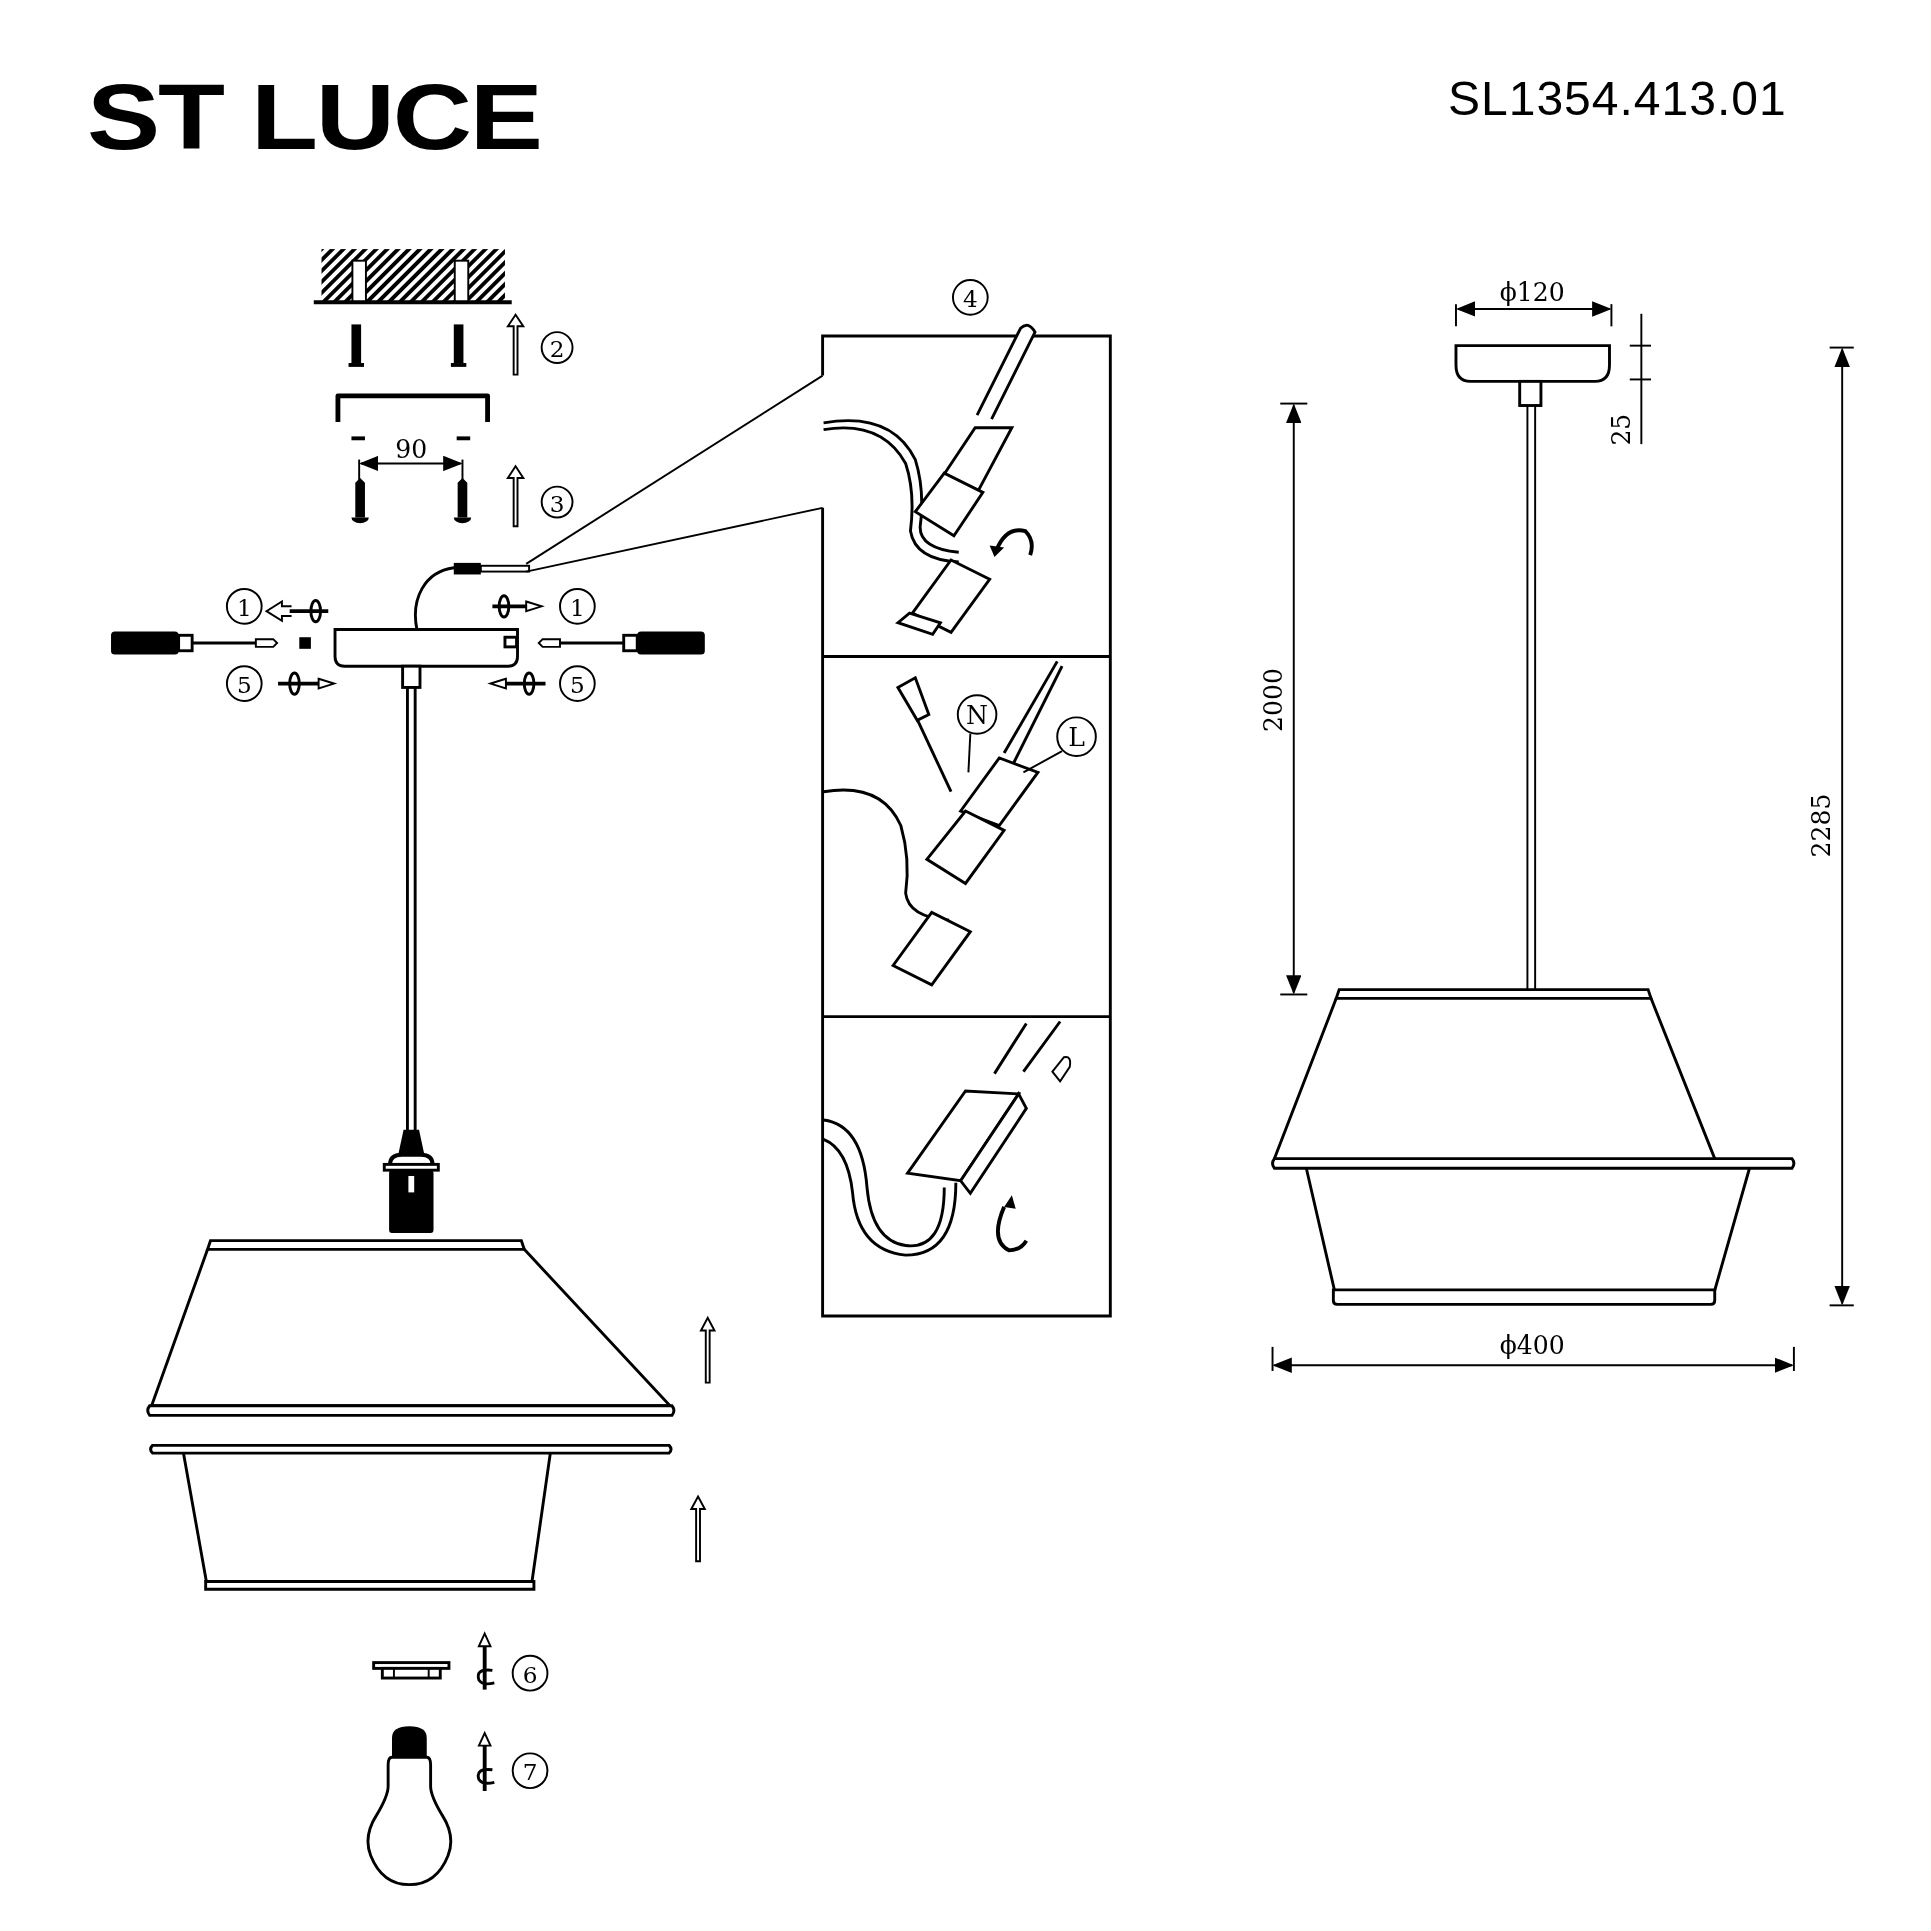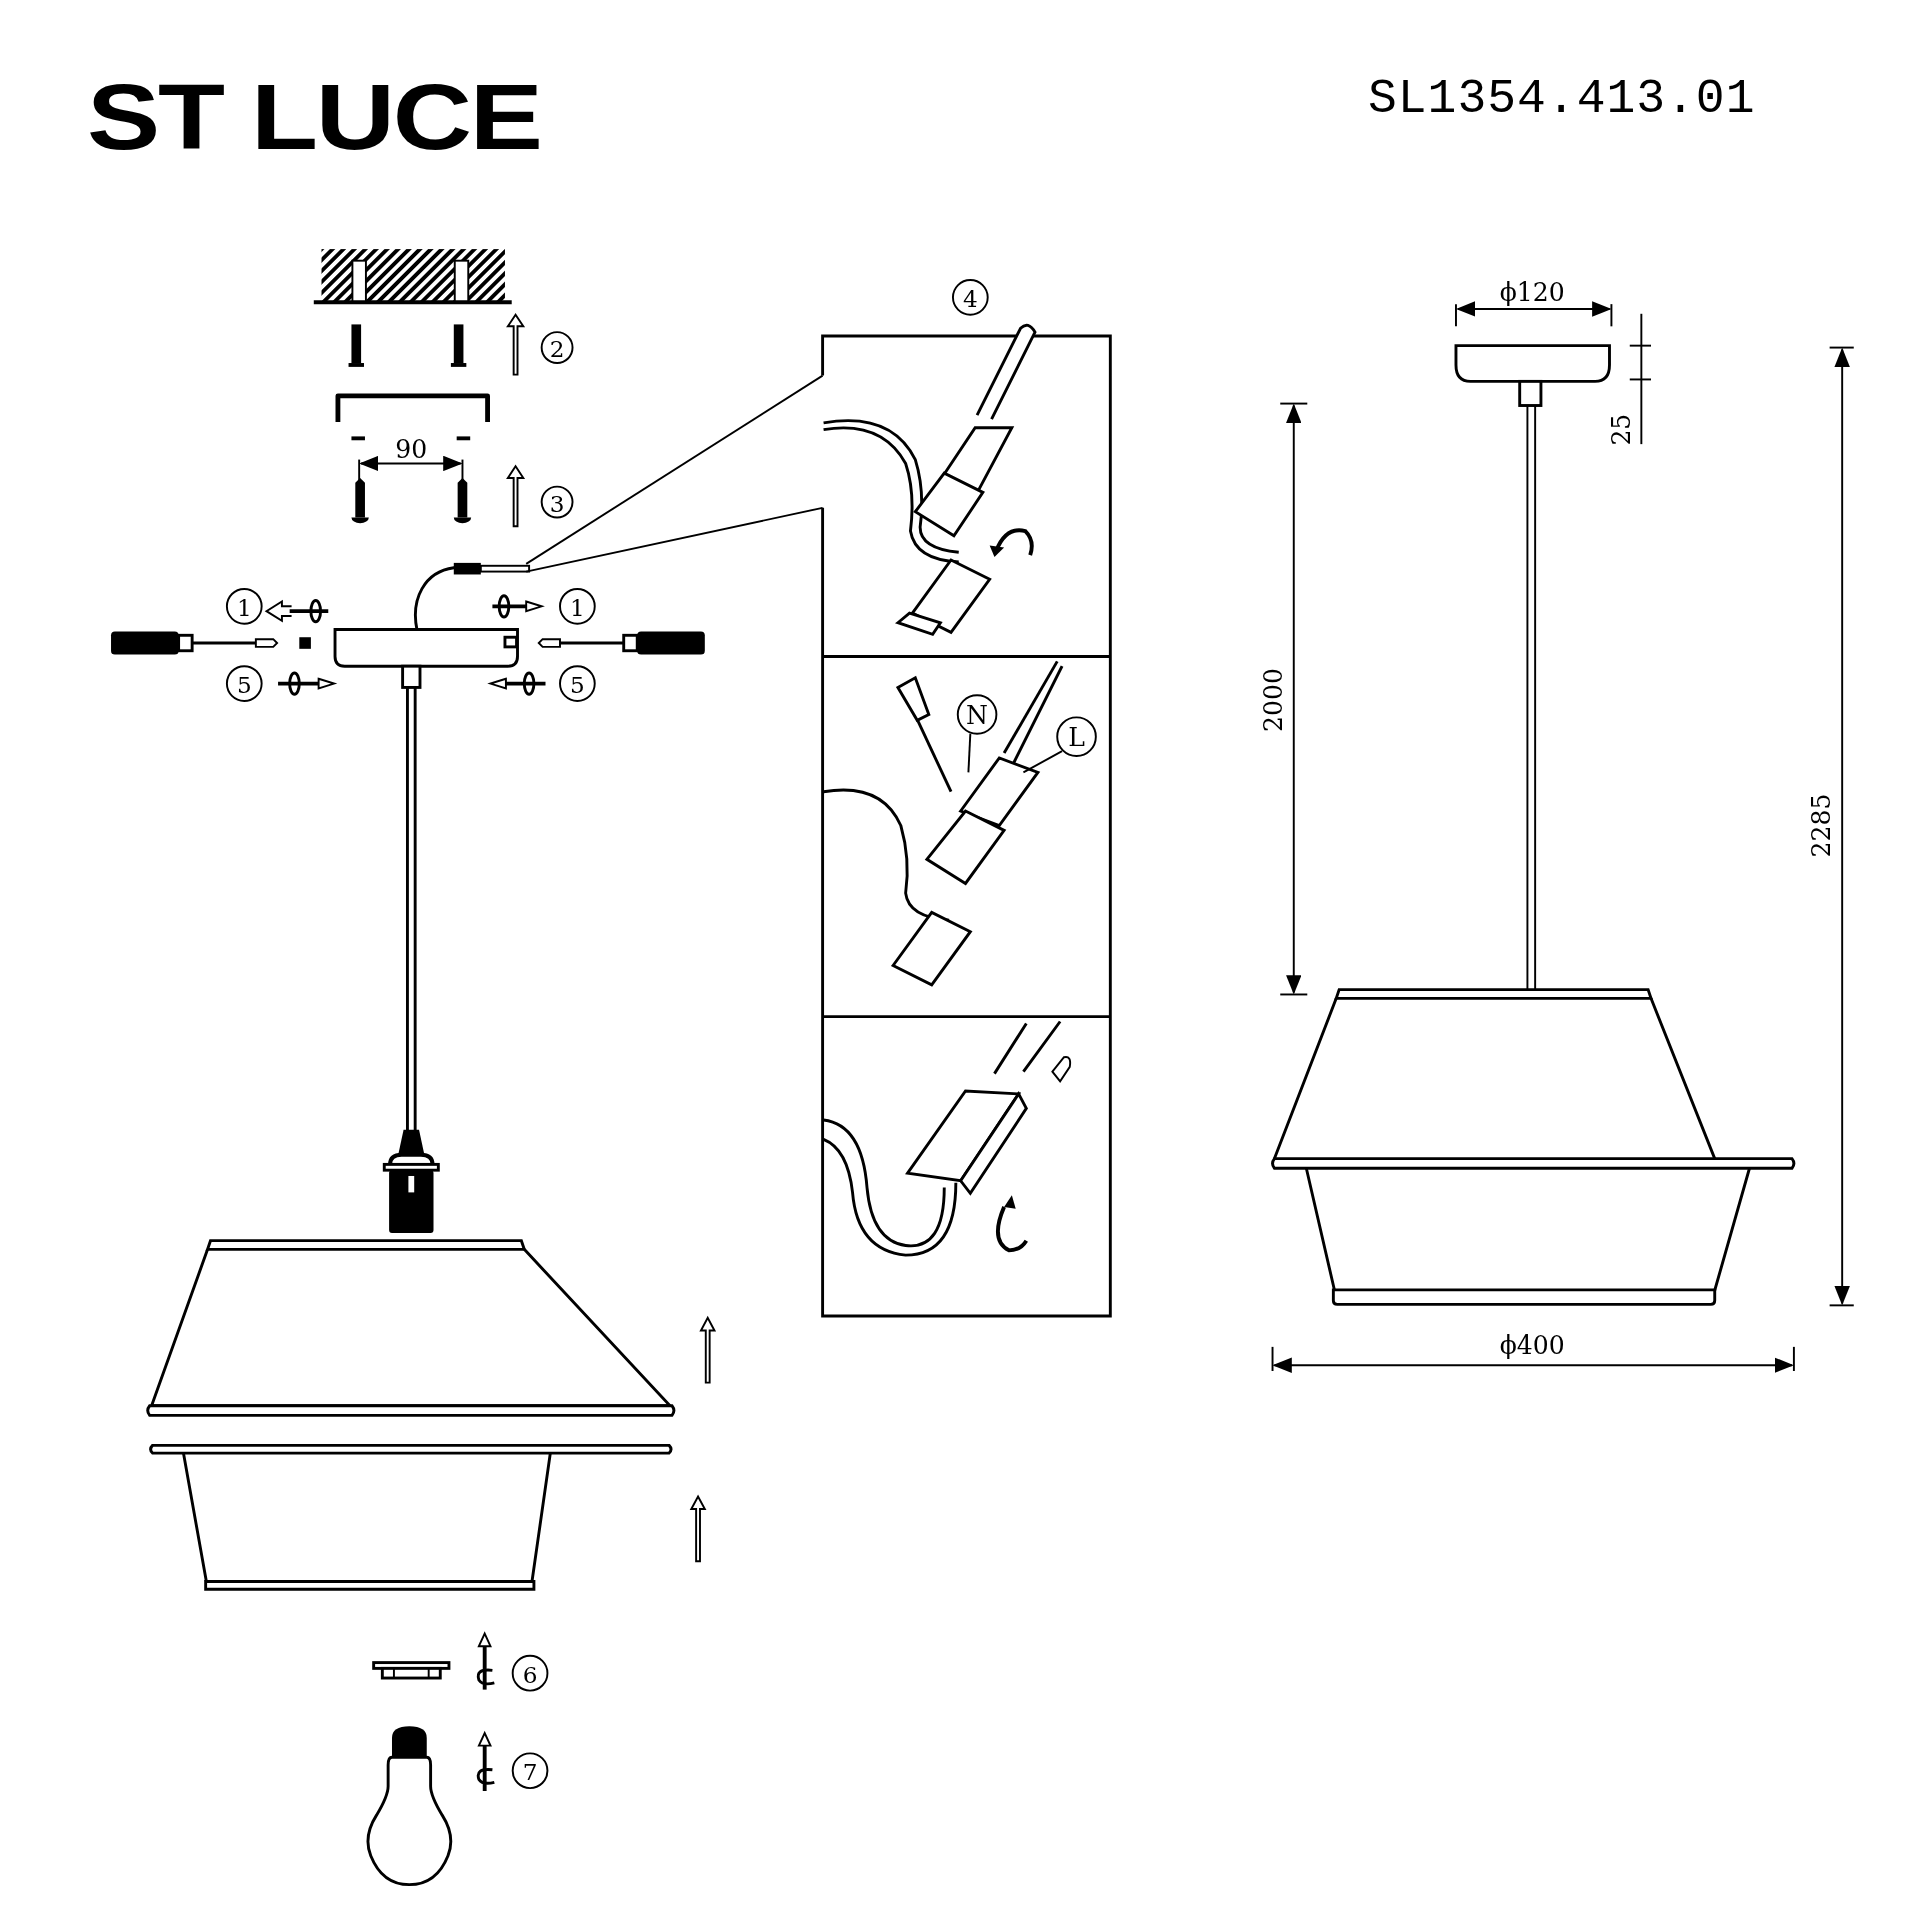--- a/index.html
+++ b/index.html
@@ -1,19 +1,19 @@
 <!DOCTYPE html>
 <html><head>
 <meta charset="utf-8">
 <style>
   html,body{margin:0;padding:0;background:#ffffff;}
   body{width:1931px;height:1931px;position:relative;overflow:hidden;font-family:"DejaVu Serif",serif;color:#000;}
   .abs{position:absolute;}
   #brand{left:87px;top:71px;font-family:"Liberation Sans",sans-serif;font-weight:900;font-size:93px;letter-spacing:-1.9px;line-height:1;transform:scaleX(1.18);transform-origin:left top;}
-  #model{left:1368px;top:75px;font-family:Liberation Mono, monospace;font-size:48px;letter-spacing:1px;line-height:1;}
+  #model{left:1448px;top:75px;font-family:Liberation Sans, sans-serif;font-size:48px;letter-spacing:1px;line-height:1;}
   svg#drawing{position:absolute;left:0;top:0;}
   svg text{font-family:"DejaVu Serif",serif;fill:#000;}
 </style>
 </head>
 <body>
 
 <div id="brand" class="abs">ST LUCE</div>
 <div id="model" class="abs">SL1354.413.01</div>
 
 <svg id="drawing" width="1931" height="1931" viewBox="0 0 2000 2000" xmlns="http://www.w3.org/2000/svg">

